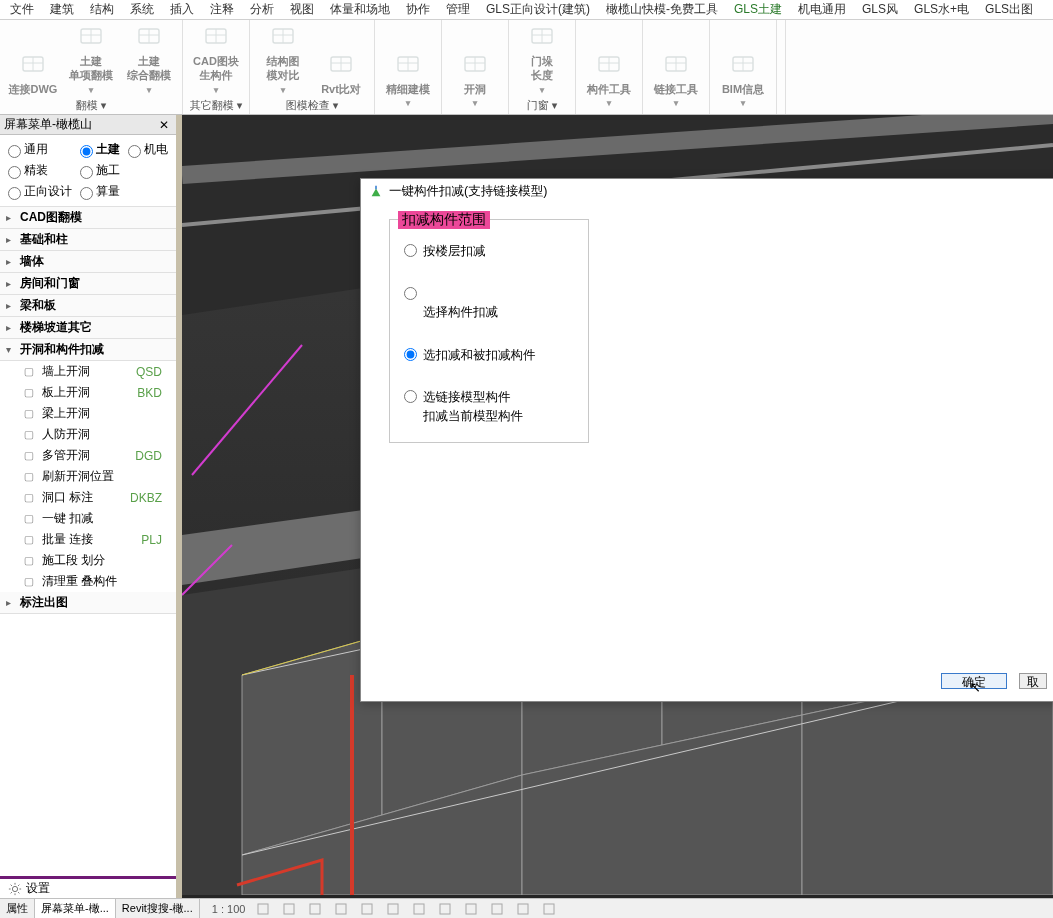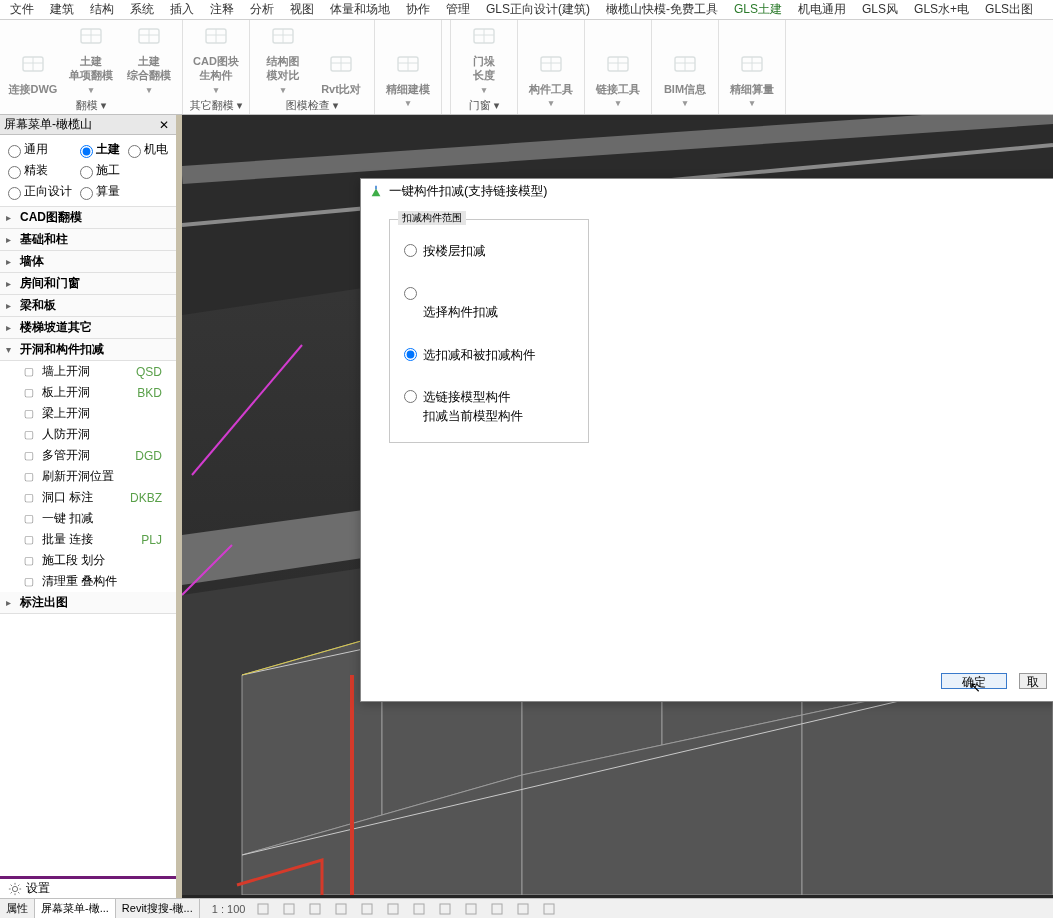--- a/index.html
+++ b/index.html
@@ -52,21 +52,21 @@
 
 .viewport { flex: 1; position: relative; background: linear-gradient(180deg,#3a3a3a 0%,#2f2f2f 50%,#252525 100%); overflow: hidden; }
 .viewport svg { position: absolute; inset: 0; }
 
 
 .dialog { position: absolute; left: 360px; top: 178px; width: 700px; height: 524px; background: #fff; border: 1px solid #888; box-shadow: 0 2px 10px rgba(0,0,0,.25); }
 .dlg-title { display: flex; align-items: center; height: 24px; padding: 0 8px; font-size: 12.5px; gap: 6px; }
 .dlg-title .dicon { width: 14px; height: 14px; }
 .dlg-body { padding: 16px 28px; font-size: 12.5px; }
 .groupbox { border: 1px solid #c8c8c8; padding: 12px 14px; width: 200px; position: relative; }
-.groupbox .legend { position: absolute; top: -9px; left: 8px; background: #e5e5e5; padding: 0 4px; font-size: 10px; }
+.groupbox .legend { position: absolute; top: -9px; left: 8px; background: #ec4899; padding: 0 4px; font-size: 14px; }
 .radio-row { display: flex; align-items: flex-start; gap: 6px; margin: 10px 0 24px 0; font-size: 12.5px; line-height: 1.5; }
 .radio-row:last-child { margin-bottom: 4px; }
 .radio-row input { margin-top: 2px; }
 .dlg-buttons { position: absolute; right: 12px; bottom: 12px; display: flex; gap: 12px; }
 .dlg-buttons button { width: 66px; height: 16px; font-size: 12px; border: 1px solid #999; background: #efefef; }
 .dlg-buttons button.primary { border: 1px solid #3a7acb; background: #eaf2fb; }
 .dlg-buttons button.cutoff { width: 28px; }
 .cursor-img { position: absolute; right: 78px; bottom: 6px; font-size: 14px; pointer-events:none; }
 
 
@@ -192,20 +192,32 @@
               <line x1="4" y1="9" x2="24" y2="9" stroke="#9aa"></line>
               <line x1="14" y1="3" x2="14" y2="17" stroke="#9aa"></line>
             </svg>
           </span>
           <span class="lbl">精细建模</span>
         </div>
       </div>
       <div class="gname"></div>
     </div>
     <div class="rgroup">
+      <div class="items">
+        <div class="rbtn dd">
+          <span class="ricon">
+            <svg width="28" height="22" viewBox="0 0 28 22">
+              <rect x="4" y="3" width="20" height="14" rx="2" fill="none" stroke="#9aa" stroke-width="1.4"></rect>
+              <line x1="4" y1="9" x2="24" y2="9" stroke="#9aa"></line>
+              <line x1="14" y1="3" x2="14" y2="17" stroke="#9aa"></line>
+            </svg>
+          </span>
+          <span class="lbl">开洞</span>
+        </div>
+      </div>
       <div class="gname"></div>
     </div>
     <div class="rgroup">
       <div class="items">
         <div class="rbtn dd">
           <span class="ricon">
             <svg width="28" height="22" viewBox="0 0 28 22">
               <rect x="4" y="3" width="20" height="14" rx="2" fill="none" stroke="#9aa" stroke-width="1.4"></rect>
               <line x1="4" y1="9" x2="24" y2="9" stroke="#9aa"></line>
               <line x1="14" y1="3" x2="14" y2="17" stroke="#9aa"></line>
@@ -256,32 +268,20 @@
               <line x1="4" y1="9" x2="24" y2="9" stroke="#9aa"></line>
               <line x1="14" y1="3" x2="14" y2="17" stroke="#9aa"></line>
             </svg>
           </span>
           <span class="lbl">BIM信息</span>
         </div>
       </div>
       <div class="gname"></div>
     </div>
     <div class="rgroup">
-      <div class="items">
-        <div class="rbtn dd">
-          <span class="ricon">
-            <svg width="28" height="22" viewBox="0 0 28 22">
-              <rect x="4" y="3" width="20" height="14" rx="2" fill="none" stroke="#9aa" stroke-width="1.4"></rect>
-              <line x1="4" y1="9" x2="24" y2="9" stroke="#9aa"></line>
-              <line x1="14" y1="3" x2="14" y2="17" stroke="#9aa"></line>
-            </svg>
-          </span>
-          <span class="lbl">精细算量</span>
-        </div>
-      </div>
       <div class="gname"></div>
     </div>
   </div>
 
 <div class="main">
 
   <div class="leftpanel">
     <div class="panel-title">
       <span>屏幕菜单-橄榄山</span>
       <span class="closex">✕</span>

